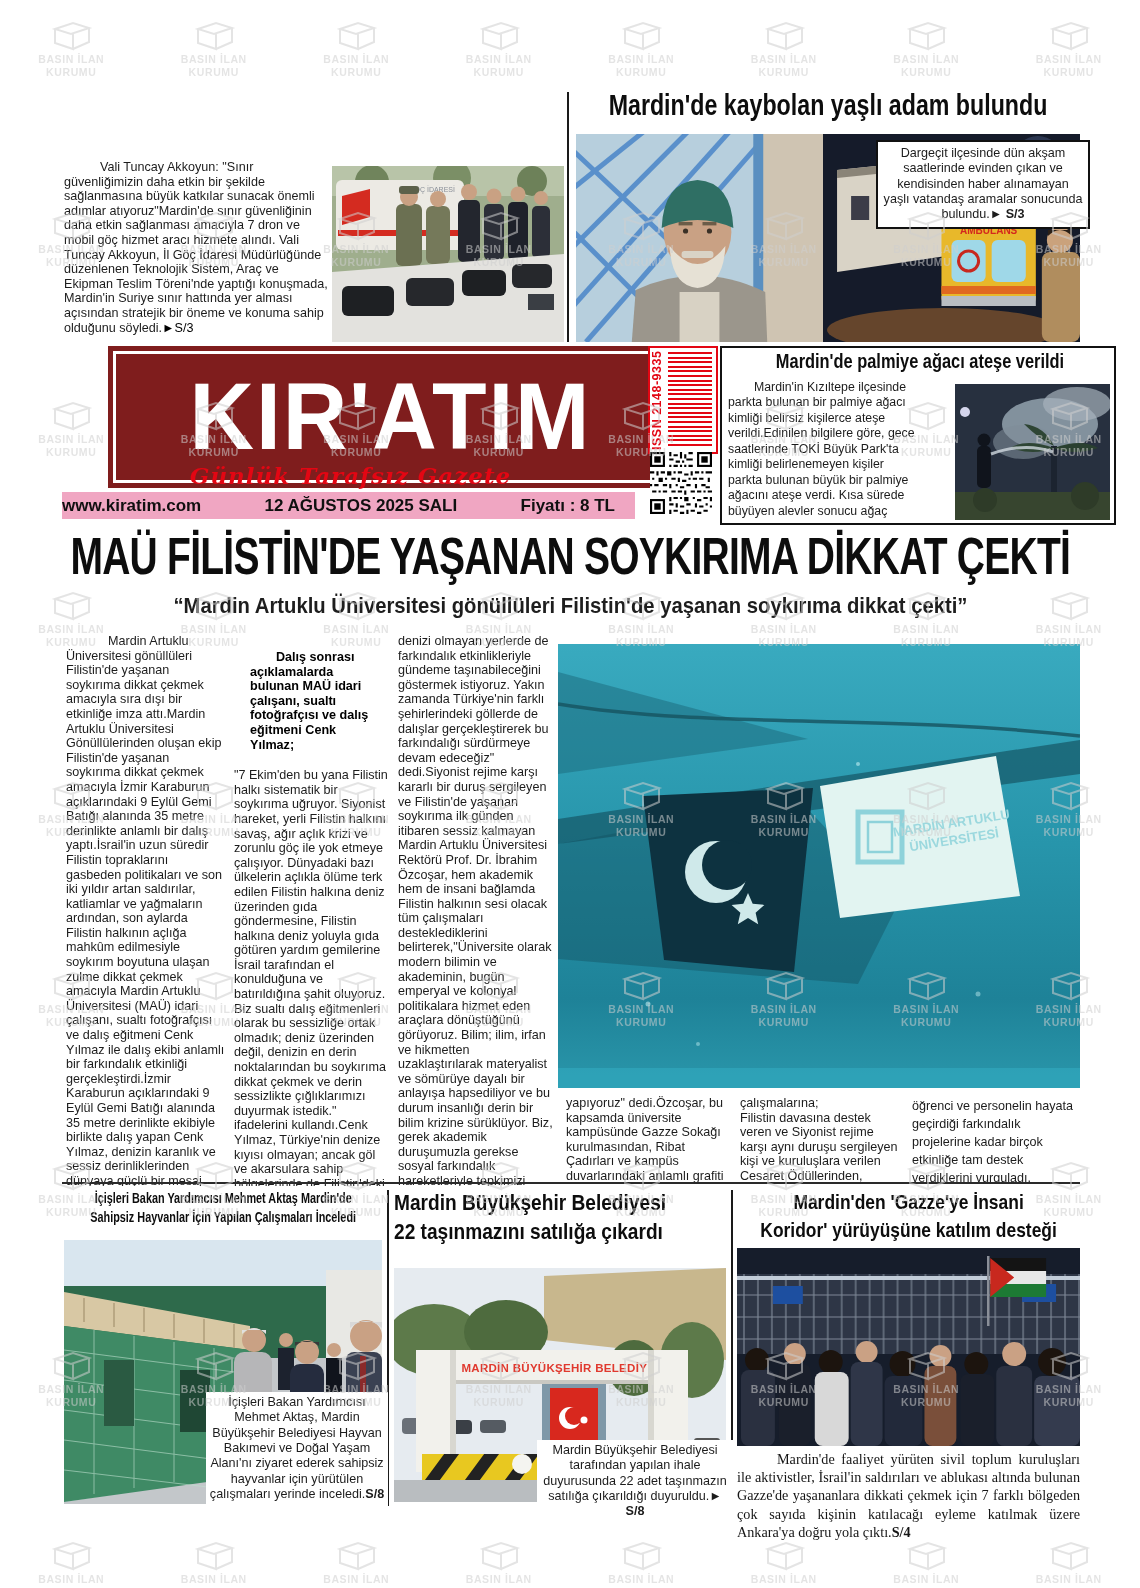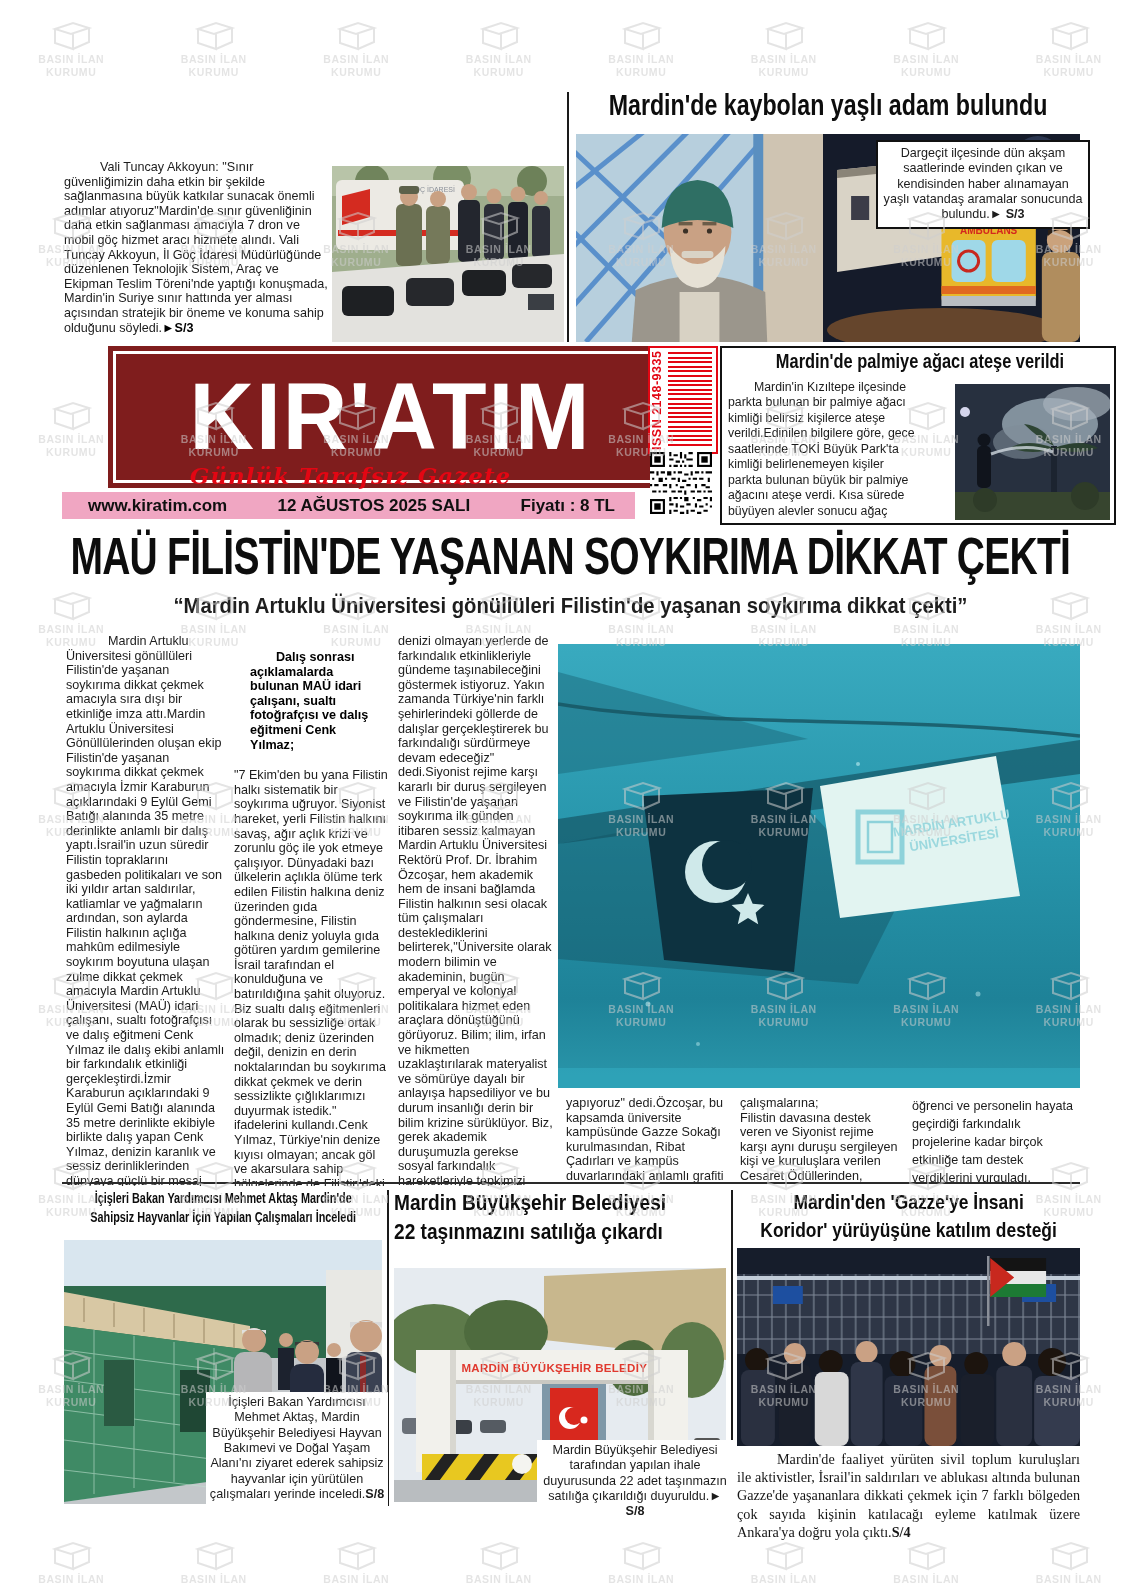--- a/index.html
+++ b/index.html
@@ -9,21 +9,21 @@
   
   .sq{display:block;transform-origin:left top;font-weight:800;line-height:1.1;color:#0d0d0d;}
   .sq70{width:143%;transform:scaleX(.70);}
   .sq75{width:133.4%;transform:scaleX(.75);}
   .sq80{width:125%;transform:scaleX(.80);}
   .sq85{width:117.7%;transform:scaleX(.85);}
   .sq90{width:111.2%;transform:scaleX(.90);}
   .center{text-align:center;}
   .preline{white-space:pre-line;}
   .body-txt{font-size:12.6px;line-height:1.16;text-align:left;color:#1c1c1c;}
-  .body-txt b{font-weight:700;color:#000;}
+  .body-txt b{font-weight:400;color:#000;}
   .indent{text-indent:36px;}
   .caption-box{background:#fff;text-align:center;font-size:12.6px;line-height:1.22;color:#1c1c1c;z-index:3;}
   .photo{overflow:hidden;background:#ccc;z-index:1;}
   .photo svg{display:block;width:100%;height:100%;}
   .vline{background:#1a1a1a;width:2px;z-index:2;}
   .hline{background:#2a2a2a;height:2px;z-index:2;}
   
   #logo-box{background:var(--red);display:flex;align-items:center;justify-content:center;}
   #logo-inner{position:absolute;inset:5px;border:3px solid #fff;}
   #logo-text{position:relative;color:#fff;font-weight:800;font-size:94px;letter-spacing:2px;
@@ -145,21 +145,21 @@
   </div>
 
   <div class="abs caption-box" style="left:876px;top:140px;width:200px;padding:4px 5px;border:2px solid #111;"><span>Dargeçit ilçesinde dün akşam saatlerinde evinden çıkan ve kendisinden haber alınamayan yaşlı vatandaş aramalar sonucunda bulundu.</span><b>► S/3</b></div>
 
   <div id="logo-box" class="abs" style="left:68px;top:346px;width:565px;height:142px;background:#7f1d1d;margin-left:40px;">
     <div id="logo-inner"></div>
     <div id="logo-text">KIR'ATIM</div>
   </div>
   <div id="slogan" class="abs center" style="left:68px;top:462px;width:565px;color:#e30613;">Günlük Tarafsız Gazete</div>
   <div id="pink-bar" class="abs" style="left:62px;top:492px;width:573px;height:27px;background:#f0a6c2;padding:0;">
-    <span style="padding-left:26px;">www.kiratim.com</span>
+    <span style="">www.kiratim.com</span>
     <span>12 AĞUSTOS 2025 SALI</span>
     <span style="padding-right:20px;">Fiyatı : 8 TL</span>
   </div>
 
   <div id="issn-box" class="abs" style="left:648px;top:346px;width:66px;height:104px;">
     <div id="issn-text">ISSN 2148-9335</div>
     <div id="issn-stripes"></div>
   </div>
 
   <div class="abs" style="left:650px;top:452px;width:62px;height:62px;">

